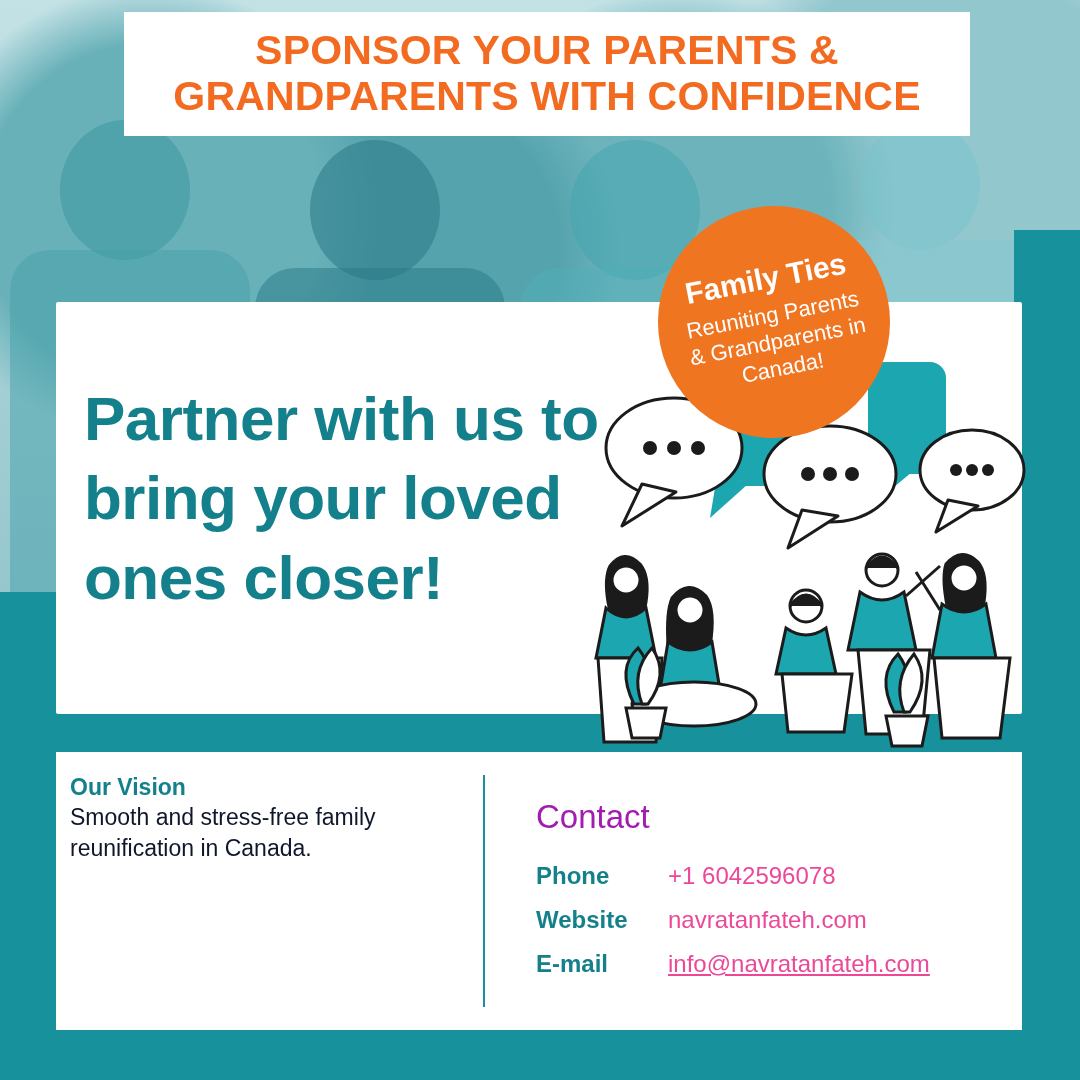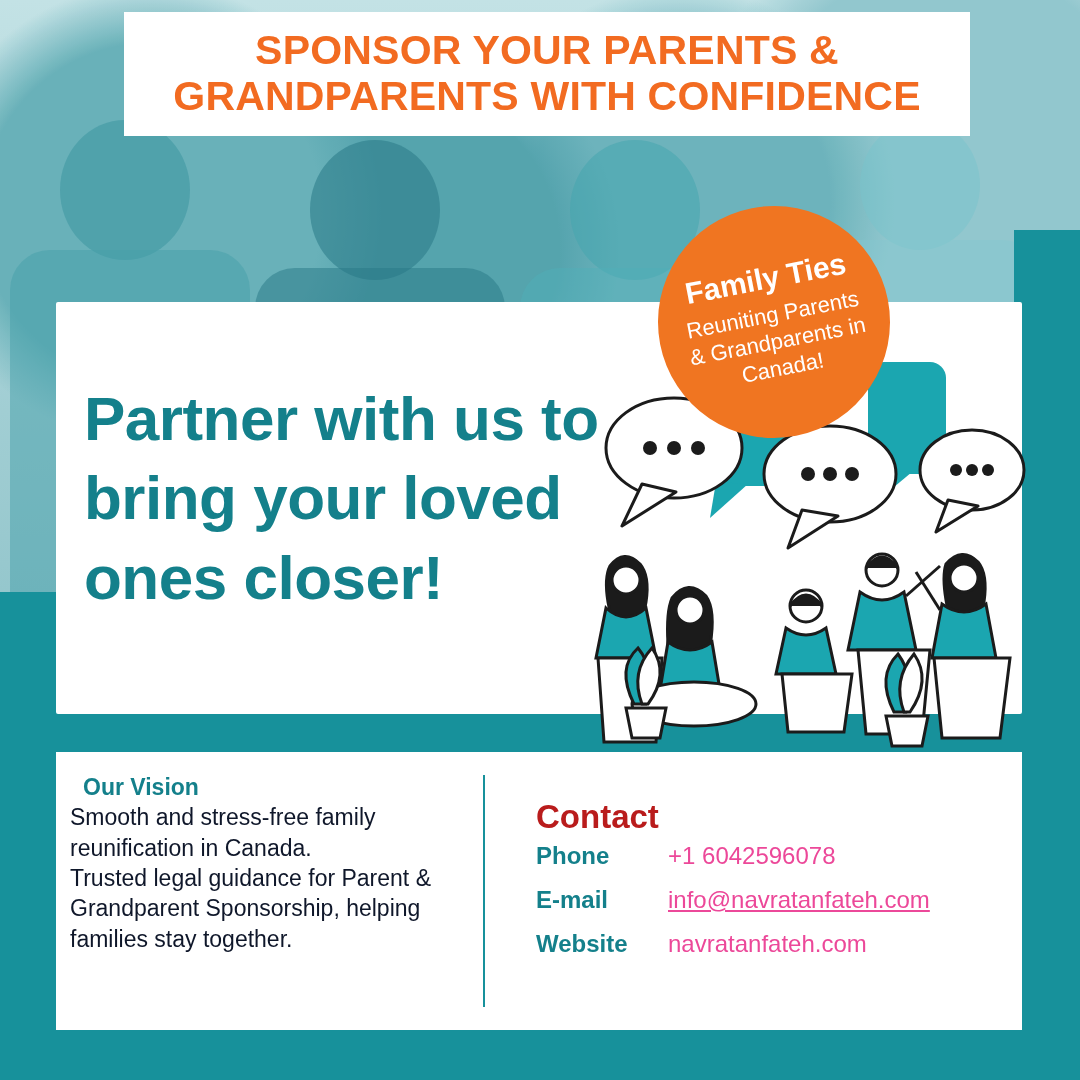--- a/index.html
+++ b/index.html
@@ -131,33 +131,33 @@
     background: #17919b;
   }
   .vision-block {
     position: absolute;
     left: 70px; top: 772px;
     width: 400px;
     color: #2b2b2b;
     font-size: 23px;
     line-height: 1.32;
   }
-  .vm-title { color: #14808b; font-weight: bold; font-size: 23px; margin-left: 13px; }
+  .vm-title { color: #14808b; font-weight: bold; font-size: 23px; }
   .vm-body { color: #0f172a; font-size: 23px; }
 
   .contact-block {
     position: absolute;
     left: 536px; top: 798px;
     width: 440px;
   }
   .contact-title {
-    color: #b91c1c;
-    font-weight: bold;
+    color: #a21caf;
+    font-weight: normal;
     font-size: 33px;
-    margin-bottom: 6px;
+    margin-bottom: 26px;
   }
   .contact-row {
     display: flex;
     align-items: flex-end;
     margin-bottom: 16px;
   }
   .contact-label {
     color: #14808b;
     font-weight: bold;
     font-size: 24px;
@@ -284,35 +284,34 @@
     <div class="badge-title">Family Ties</div>
     <div class="badge-sub">Reuniting Parents &amp; Grandparents in Canada!</div>
   </div>
 
   <div class="info-card"></div>
   <div class="divider"></div>
 
   <div class="vision-block">
     <div class="vm-title">Our Vision</div>
     <div class="vm-body"> Smooth and stress-free family reunification in Canada.</div>
-    <div class="vm-body"> Trusted legal guidance for Parent &amp; Grandparent Sponsorship, helping families stay together.</div>
   </div>
 
   <div class="contact-block">
     <div class="contact-title">Contact</div>
 
     <div class="contact-row">
       <div class="contact-label">Phone</div>
       <div class="contact-value">+1 6042596078</div>
     </div>
 
     <div class="contact-row">
+      <div class="contact-label">Website</div>
+      <div class="contact-value">navratanfateh.com</div>
+    </div>
+
+    <div class="contact-row">
       <div class="contact-label">E-mail</div>
       <div class="contact-value link">info@navratanfateh.com</div>
     </div>
-
-    <div class="contact-row">
-      <div class="contact-label">Website</div>
-      <div class="contact-value">navratanfateh.com</div>
-    </div>
   </div>
 
 </div>
 
 </body></html>

